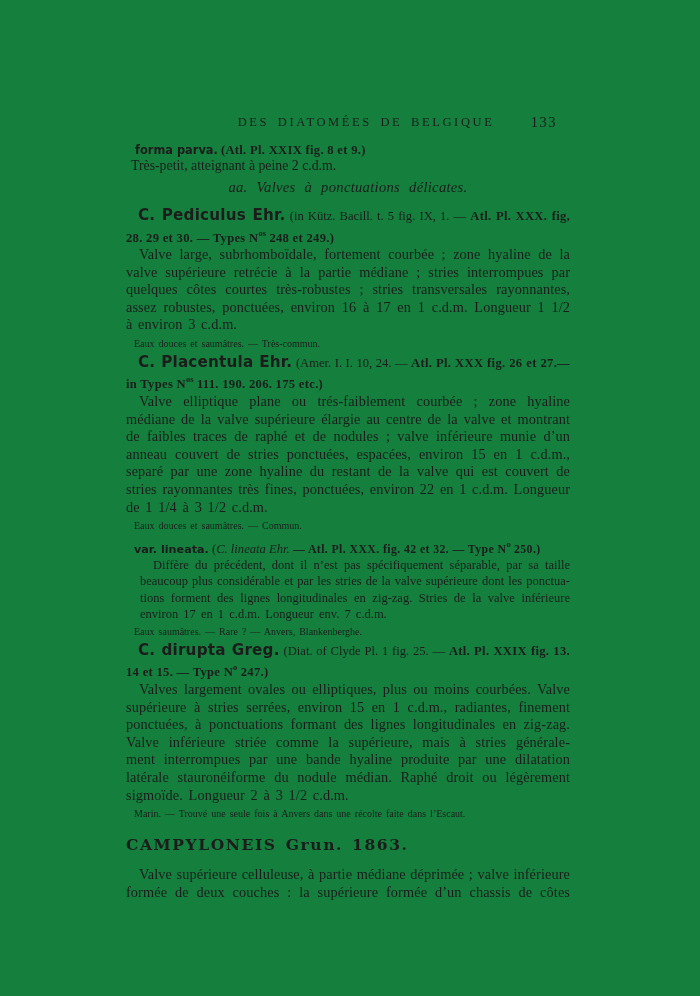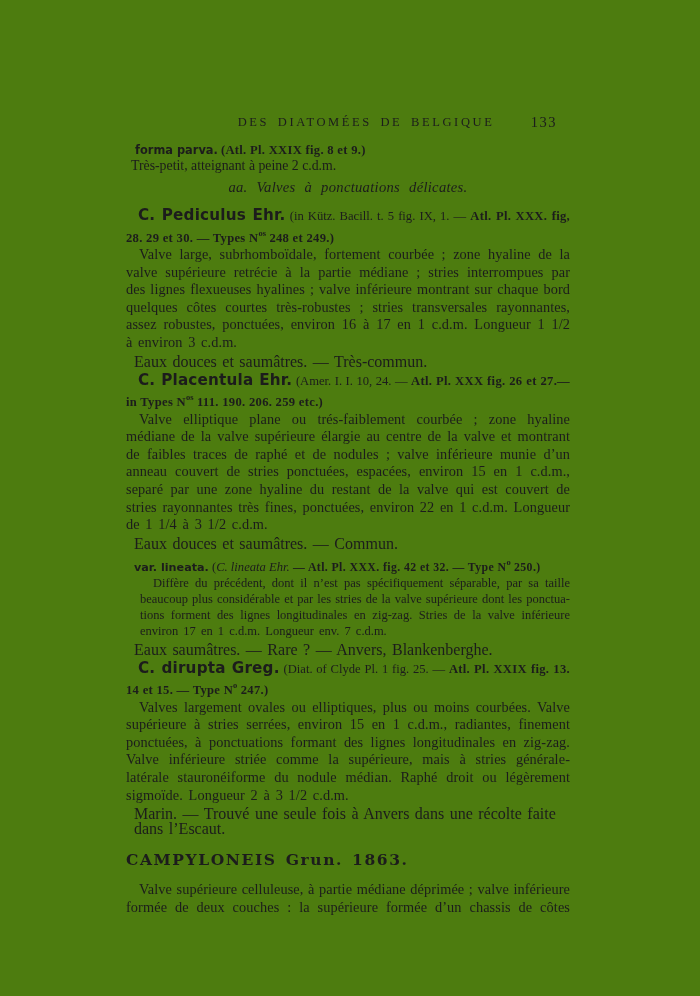--- a/index.html
+++ b/index.html
@@ -1,21 +1,21 @@
 <!DOCTYPE html>
 <html><head>
 <meta charset="utf-8">
 <style>
   html,body{margin:0;padding:0;}
   body{
     width:700px;height:996px;background:#f4f4f2;
     font-family:"Liberation Serif", serif;
   }
   .page{
-    position:relative;width:700px;height:996px;background:#4d7c0f;
+    position:relative;width:700px;height:996px;background:#15803d;
     color:#1c1c1c;overflow:hidden;
   }
   .content{position:absolute;left:126px;top:114px;width:444px;}
 
   
   .running-head{position:relative;height:20px;margin-bottom:8px;}
   .rh-title{
     position:absolute;left:50%;top:1px;transform:translateX(calc(-50% + 18px));
     font-size:12.5px;letter-spacing:2.6px;white-space:nowrap;word-spacing:3px;
   }
@@ -43,21 +43,21 @@
   .cite{font-size:12.6px;}
   .sp-head sup,.var-head sup{font-size:8.5px;font-weight:bold;vertical-align:6px;letter-spacing:0;}
 
   
   .body-par{font-size:14.3px;line-height:17.6px;letter-spacing:.1px;}
   .jl{text-align:justify;text-align-last:justify;}
   .ll{text-align:left;word-spacing:2px;}
   .ind{padding-left:13px;}
 
   
-  .habitat{font-size:16px;line-height:15px;padding-left:8px;margin:2px 0 3px;word-spacing:1.5px;}
+  .habitat{font-size:10px;line-height:15px;padding-left:8px;margin:2px 0 3px;word-spacing:1.5px;}
 
   
   .var-head{font-size:12.2px;line-height:15px;margin-top:4px;padding-left:8px;white-space:nowrap;}
   .var-label{font-size:11.2px;}
   .cite-i{font-style:italic;}
   .var-cite-b{font-weight:bold;font-size:11.8px;letter-spacing:.4px;}
   .var-body{font-size:12.5px;line-height:16.2px;margin-left:14px;}
 
   
   .genus-head{
@@ -86,30 +86,29 @@
 
     <div class="subsection">aa. Valves à ponctuations délicates.</div>
 
     <div class="sp-head">
       <span class="sp-name">C. Pediculus Ehr.</span>
       <span class="cite">(in Kütz. Bacill. t. 5 fig. IX, 1. — </span><span class="cite-b">Atl. Pl. XXX. fig, 28. 29 et 30. — Types N</span><sup>os</sup><span class="cite-b"> 248 et 249.)</span>
     </div>
     <div class="body-par">
         <div class="jl ind">Valve large, subrhomboïdale, fortement courbée ; zone hyaline de la</div>
         <div class="jl">valve supérieure retrécie à la partie médiane ; stries interrompues par</div>
-        <div class="jl">des lignes flexueuses hyalines ; valve inférieure montrant sur chaque bord</div>
         <div class="jl">quelques côtes courtes très-robustes ; stries transversales rayonnantes,</div>
         <div class="jl">assez robustes, ponctuées, environ 16 à 17 en 1 c.d.m. Longueur 1 1/2</div>
         <div class="ll">à environ 3 c.d.m.</div>
       </div>
     <div class="habitat">Eaux douces et saumâtres. — Très-commun.</div>
 
     <div class="sp-head">
       <span class="sp-name">C. Placentula Ehr.</span>
-      <span class="cite">(Amer. I. I. 10, 24. — </span><span class="cite-b">Atl. Pl. XXX fig. 26 et 27.— in Types N</span><sup>os</sup><span class="cite-b"> 111. 190. 206. 259 etc.)</span>
+      <span class="cite">(Amer. I. I. 10, 24. — </span><span class="cite-b">Atl. Pl. XXX fig. 26 et 27.— in Types N</span><sup>os</sup><span class="cite-b"> 111. 190. 206. 175 etc.)</span>
     </div>
     <div class="body-par">
         <div class="jl ind">Valve elliptique plane ou trés-faiblement courbée ; zone hyaline</div>
         <div class="jl">médiane de la valve supérieure élargie au centre de la valve et montrant</div>
         <div class="jl">de faibles traces de raphé et de nodules ; valve inférieure munie d’un</div>
         <div class="jl">anneau couvert de stries ponctuées, espacées, environ 15 en 1 c.d.m.,</div>
         <div class="jl">separé par une zone hyaline du restant de la valve qui est couvert de</div>
         <div class="jl">stries rayonnantes très fines, ponctuées, environ 22 en 1 c.d.m. Longueur</div>
         <div class="ll">de 1 1/4 à 3 1/2 c.d.m.</div>
       </div>
@@ -128,20 +127,21 @@
 
     <div class="sp-head">
       <span class="sp-name">C. dirupta Greg.</span>
       <span class="cite">(Diat. of Clyde Pl. 1 fig. 25. — </span><span class="cite-b">Atl. Pl. XXIX fig. 13. 14 et 15. — Type N</span><sup>o</sup><span class="cite-b"> 247.)</span>
     </div>
     <div class="body-par">
         <div class="jl ind">Valves largement ovales ou elliptiques, plus ou moins courbées. Valve</div>
         <div class="jl">supérieure à stries serrées, environ 15 en 1 c.d.m., radiantes, finement</div>
         <div class="jl">ponctuées, à ponctuations formant des lignes longitudinales en zig-zag.</div>
         <div class="jl">Valve inférieure striée comme la supérieure, mais à stries générale-</div>
+        <div class="jl">ment interrompues par une bande hyaline produite par une dilatation</div>
         <div class="jl">latérale stauronéiforme du nodule médian. Raphé droit ou légèrement</div>
         <div class="ll">sigmoïde. Longueur 2 à 3 1/2 c.d.m.</div>
       </div>
     <div class="habitat">Marin. — Trouvé une seule fois à Anvers dans une récolte faite dans l’Escaut.</div>
 
     <div class="genus-head">CAMPYLONEIS Grun. 1863.</div>
     <div class="body-par">
         <div class="jl ind">Valve supérieure celluleuse, à partie médiane déprimée ;  valve inférieure</div>
         <div class="jl">formée de deux couches : la supérieure formée d’un chassis de côtes</div>
       </div>

